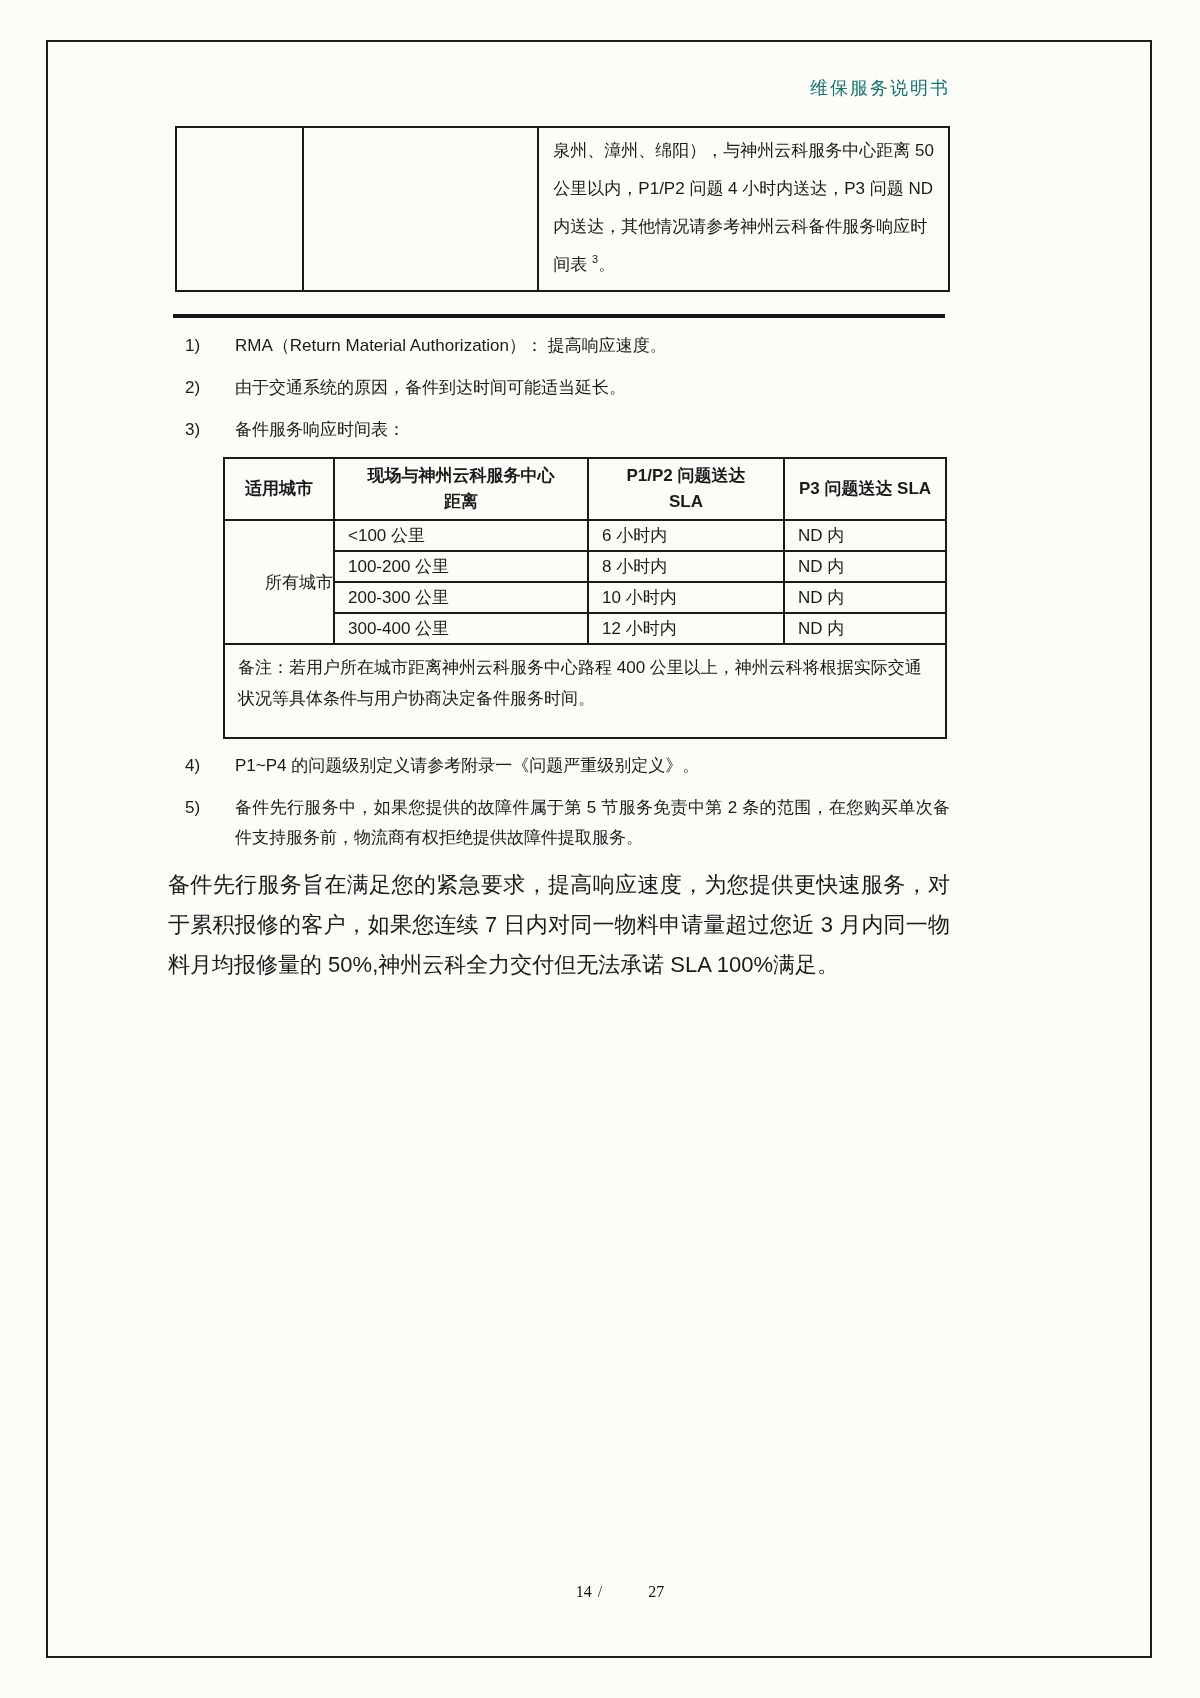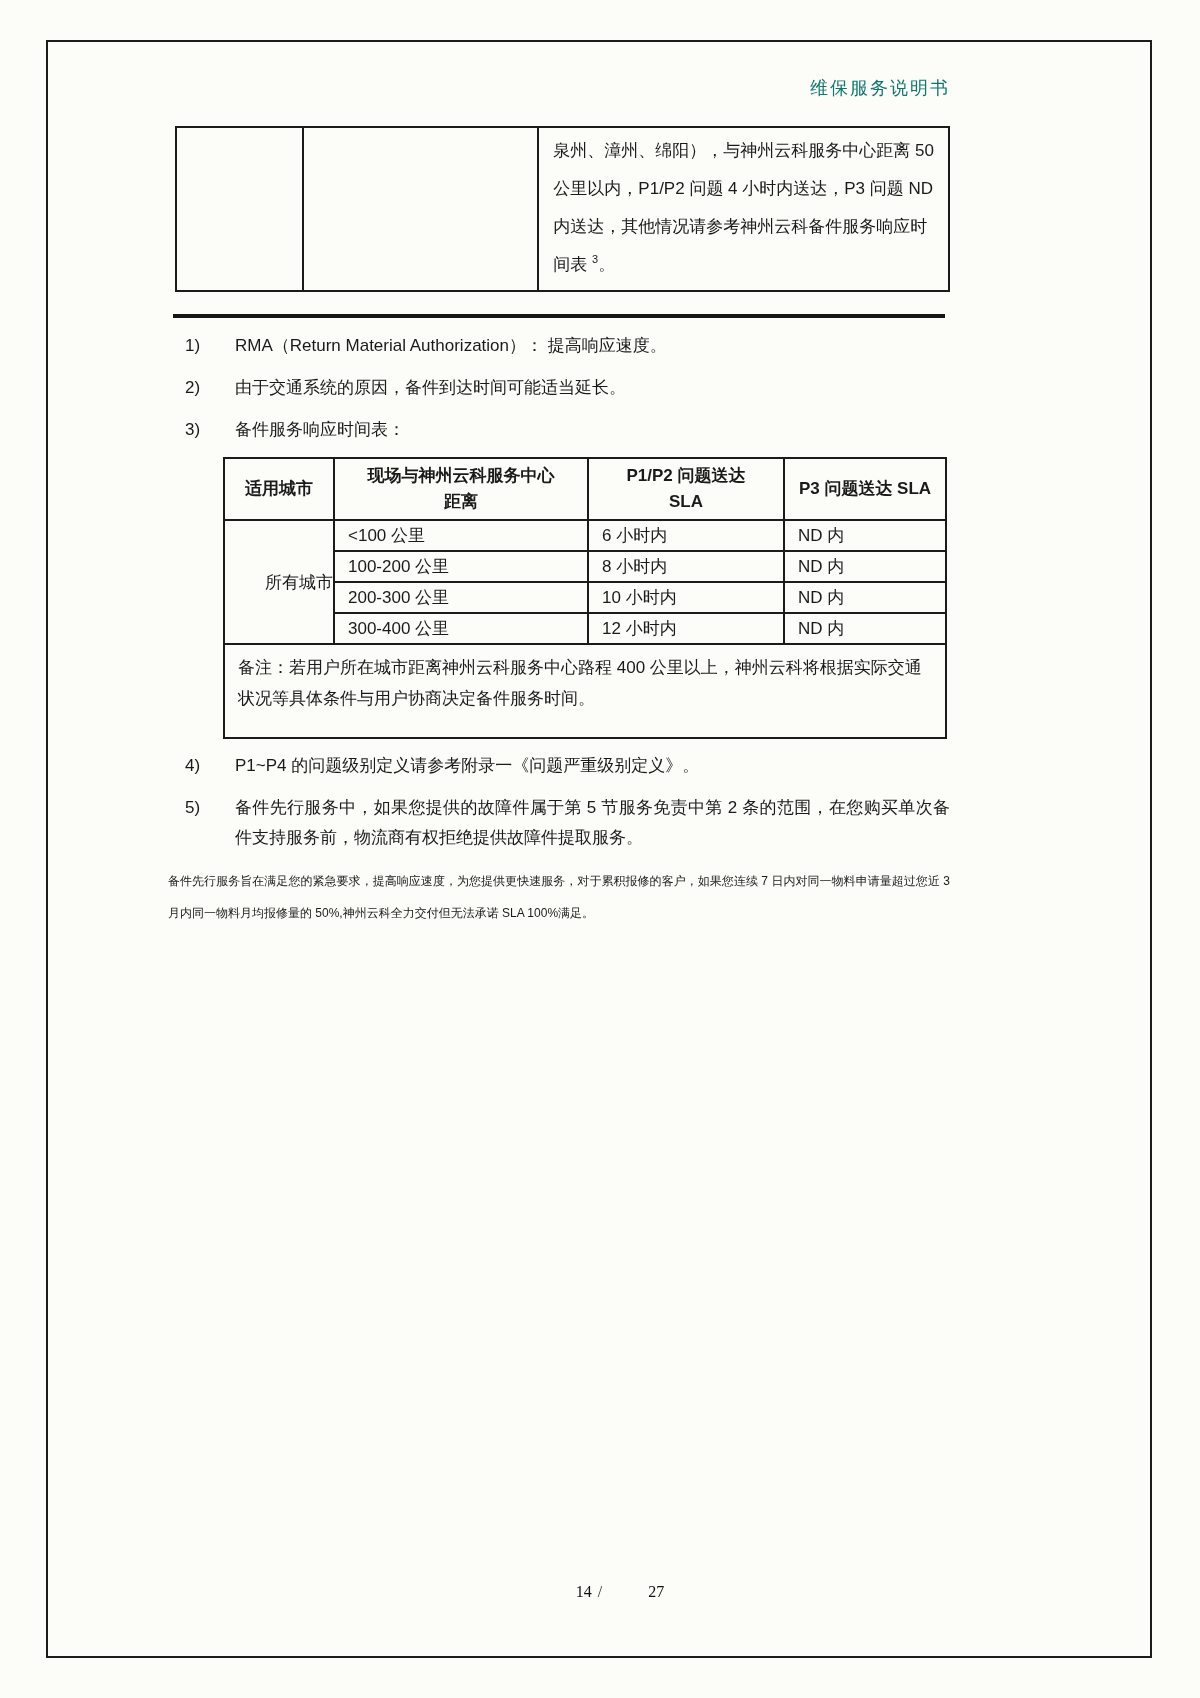--- a/index.html
+++ b/index.html
@@ -47,21 +47,21 @@
   table.sla-table th, table.sla-table td { border:2px solid #1b1b1b; font-size:17px; }
   table.sla-table th { font-weight:bold; text-align:center; vertical-align:middle; height:62px; line-height:26px; padding:2px 4px; }
   .col-city { width:110px;margin-top:36px; }
   .col-dist { width:254px; }
   .col-p12  { width:196px; }
   .col-p3   { width:162px; }
   td.sla-data { height:31px; padding:1px 4px 1px 13px; vertical-align:middle; white-space:nowrap; }
   td.city-cell { text-align:right; vertical-align:middle; font-size:17.5px;padding-left:38px; }
   td.remark-cell { padding:7px 13px 23px 13px; line-height:31px; font-size:17px; text-align:left; }
 
-  .closing-paragraph { margin-top:2px; font-size:12px; line-height:32px; text-align:justify; }
+  .closing-paragraph { margin-top:2px; font-size:22px; line-height:40px; text-align:justify; }
 
   .page-footer {
     position:absolute; top:1583px; left:0; width:1200px;
     text-align:center;
     font-family:"Liberation Serif","DejaVu Serif",serif;
     font-size:16px; color:#111;
   }
   .page-footer .pf-num { font-weight:normal;margin-left:40px; }
   .page-footer .pf-sep { font-weight:normal; color:#333; padding:0 6px; }
 </style>

